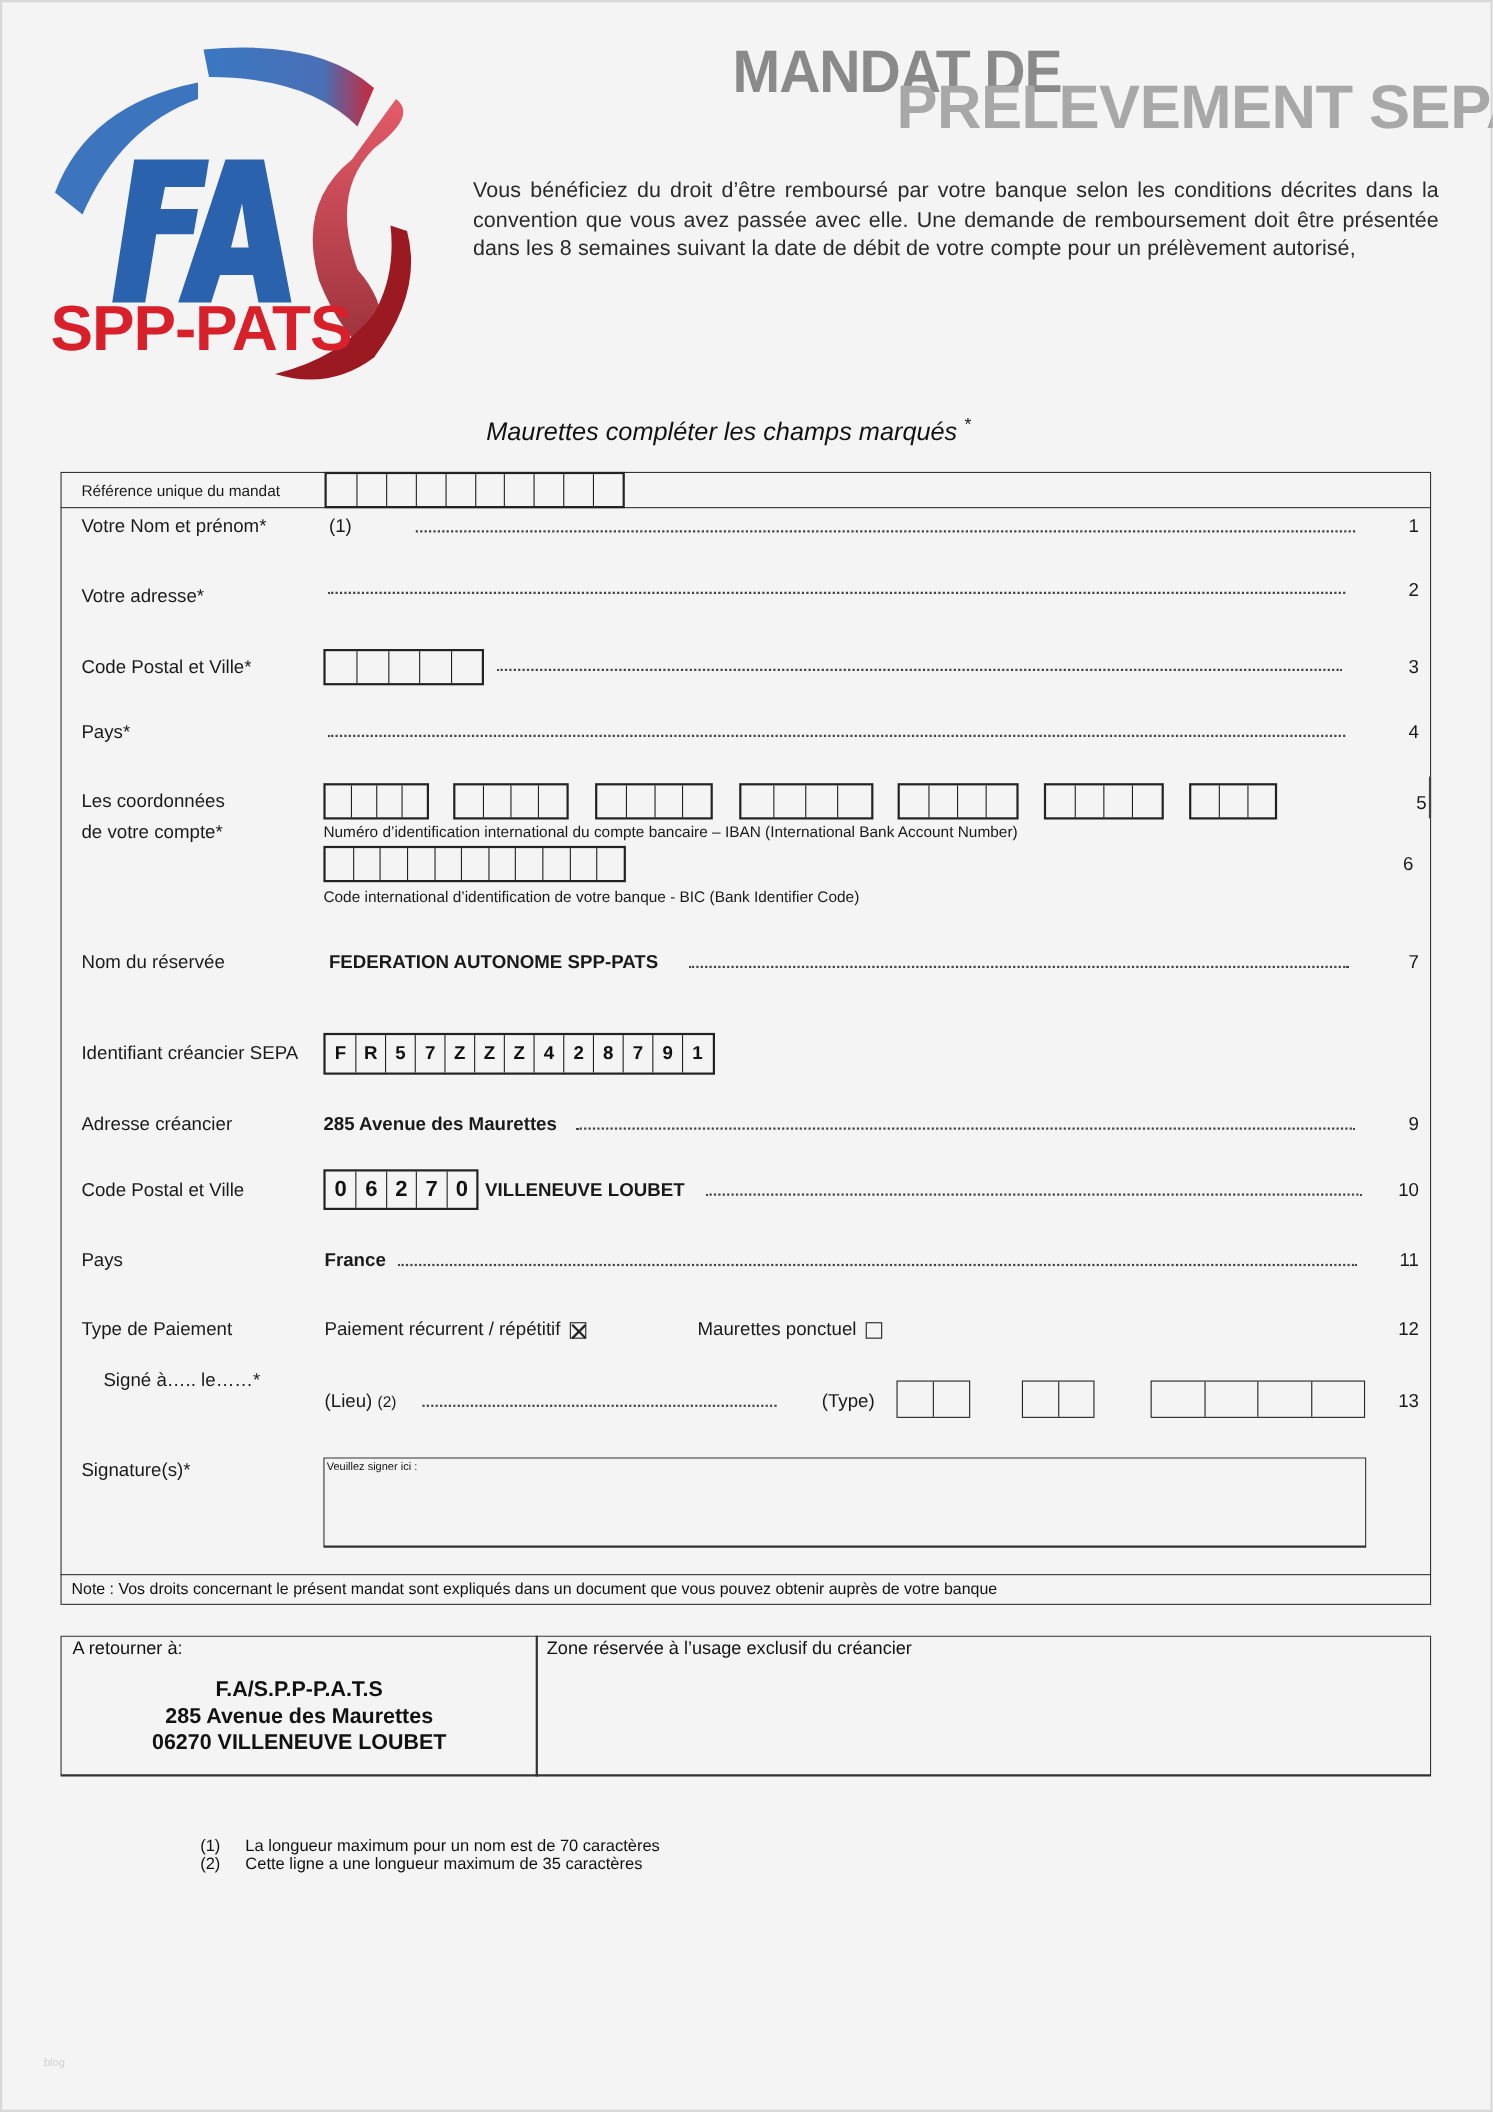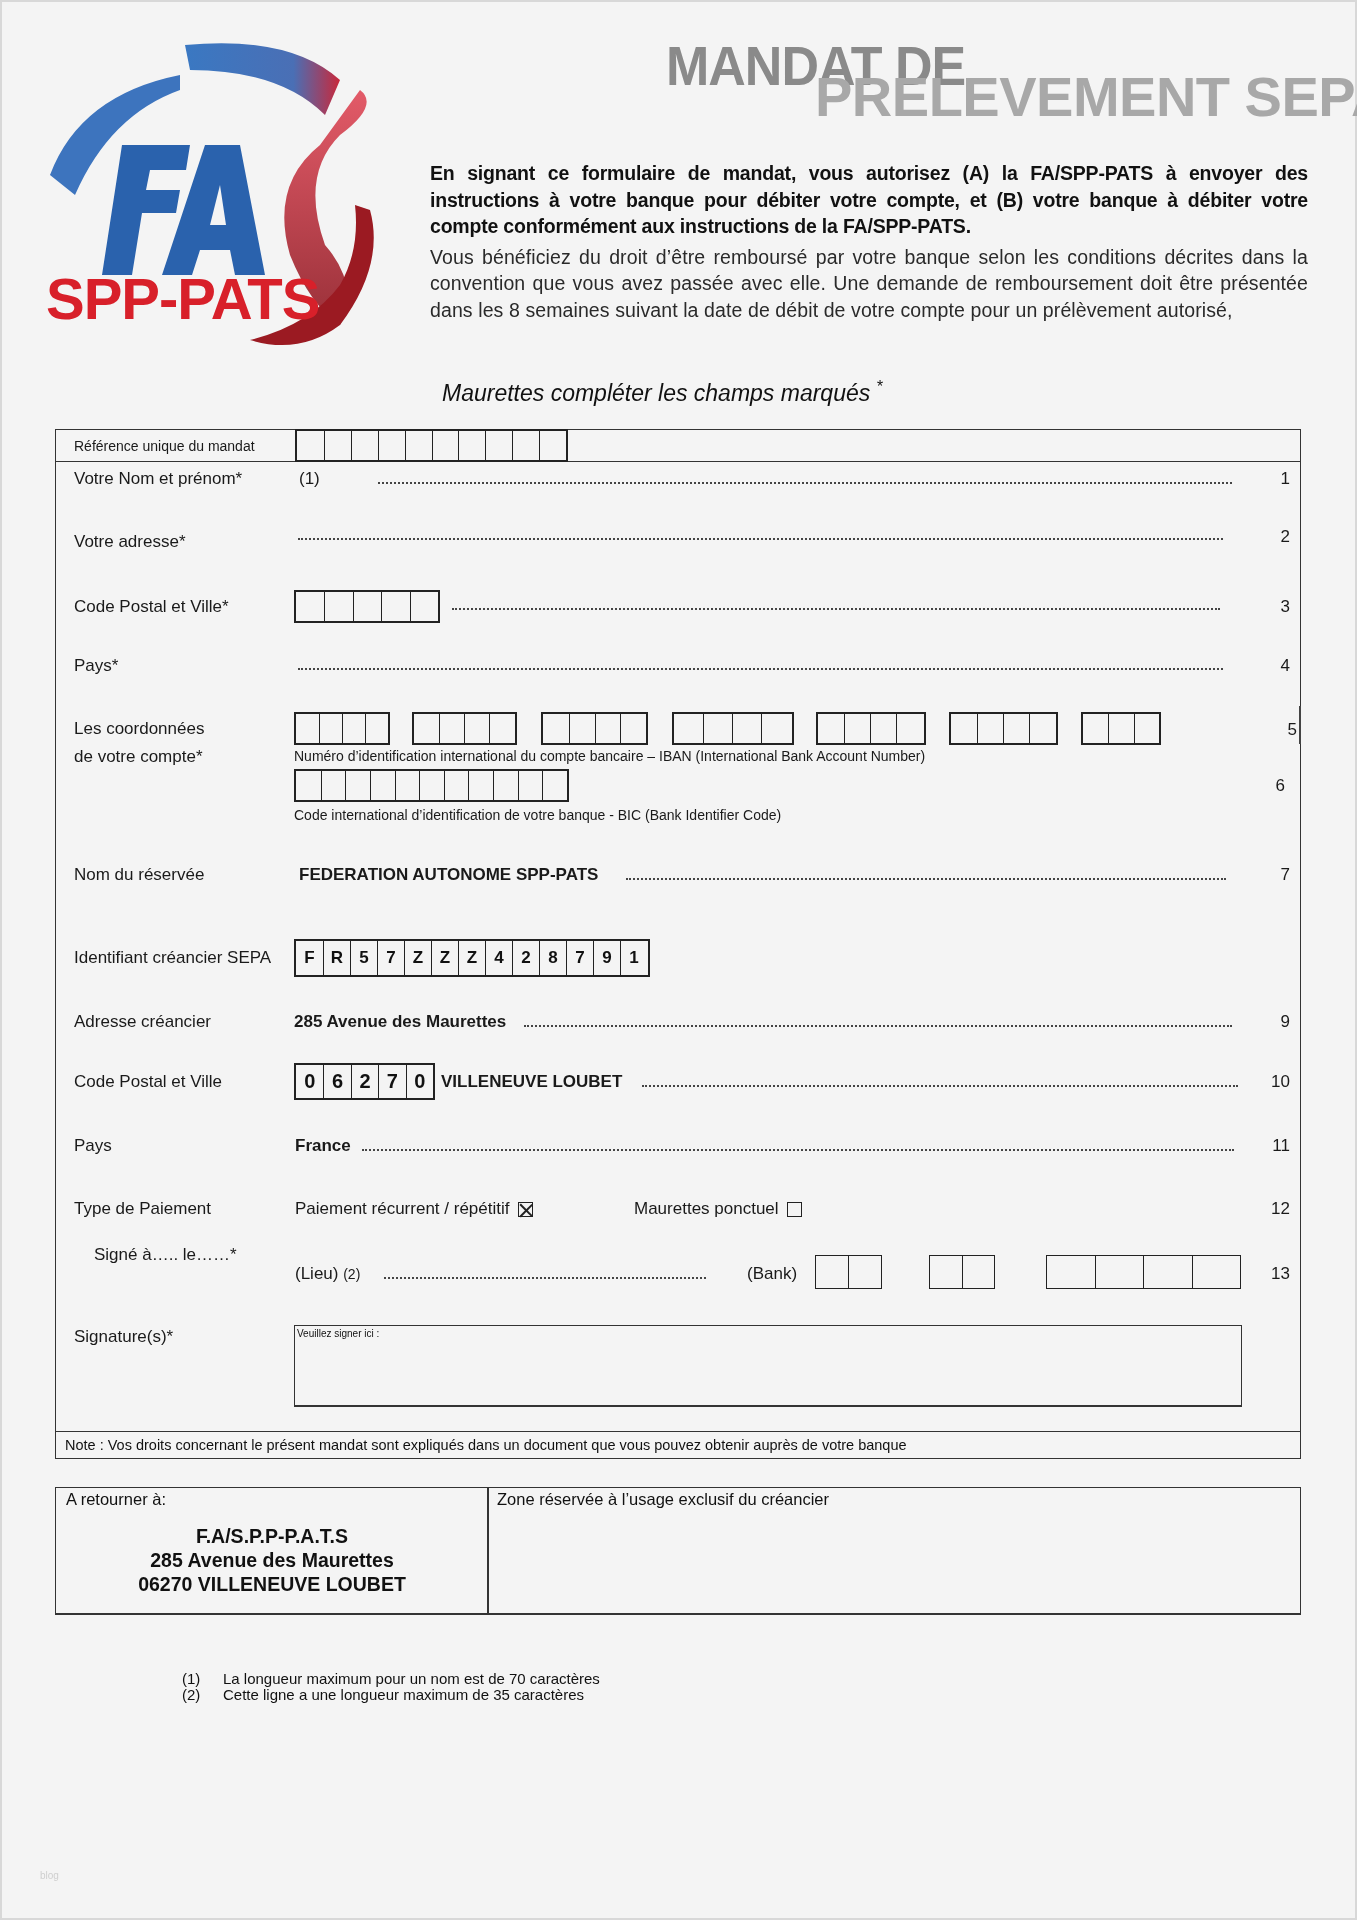--- a/index.html
+++ b/index.html
@@ -86,21 +86,20 @@
     <path d="M82 110 L150 110 L146 135 L110 135 L106 155 L140 155 L136 178 L102 178 L92 240 L62 240 Z" fill="#2a62ad"></path>
     <path d="M165 110 L200 110 L225 240 L195 240 L190 215 L160 215 L152 240 L122 240 Z M170 190 L186 190 L180 150 Z" fill="#2a62ad"></path>
   </svg>
   <div class="abs" style="left:6px; top:230px; font-size:58px; font-weight:bold; color:#d8202a; letter-spacing:-1px; font-family:'Liberation Sans', sans-serif;">SPP-PATS</div>
 </div>
 
 <div class="abs title1">MANDAT DE</div>
 <div class="abs title2">PRELEVEMENT SEPA</div>
 
 <div class="abs intro">
-  <p class="strong">En signant ce formulaire de mandat, vous autorisez (A) la FA/SPP-PATS à envoyer des instructions à votre banque pour débiter votre compte, et (B) votre banque à débiter votre compte conformément aux instructions de la FA/SPP-PATS.</p>
   <p class="light">Vous bénéficiez du droit d’être remboursé par votre banque selon les conditions décrites dans la convention que vous avez passée avec elle. Une demande de remboursement doit être présentée  dans les 8 semaines suivant la date de débit de votre compte pour un prélèvement autorisé,</p>
 </div>
 
 <div class="abs please">
   <span>Maurettes compléter les champs marqués</span><span class="star">*</span>
 </div>
 
 <div class="abs form"></div>
 <div class="abs refrow"></div>
 <div class="abs lbl-sm" style="left:74px; top:438px;">Référence unique du mandat</div>
@@ -259,21 +258,21 @@
   <span class="checkbox"></span>
 </div>
 <div class="abs num" style="left:1260px; top:1199px;">12</div>
 
 <div class="abs lbl" style="left:74px; top:1245px;margin-left:20px;">Signé à….. le……*</div>
 <div class="abs lbl" style="left:295px; top:1264px;">
   <span>(Lieu)</span>
   <span style="font-size:14px;">(2)</span>
 </div>
 <div class="abs dots" style="left:384px; top:1277px; width:322px;"></div>
-<div class="abs lbl" style="left:747px; top:1264px;">(Bank)</div>
+<div class="abs lbl" style="left:747px; top:1264px;">(Type)</div>
 <div class="abs boxes" style="left:815px; top:1255px; height:34px; width:67px; border-width:1.5px;">
   <div class="cell" style="width:32px;"></div>
     <div class="cell" style="width:32px;"></div>
 </div>
 <div class="abs boxes" style="left:929px; top:1255px; height:34px; width:66px; border-width:1.5px;">
   <div class="cell" style="width:32px;"></div>
     <div class="cell" style="width:32px;"></div>
 </div>
 <div class="abs boxes" style="left:1046px; top:1255px; height:34px; width:195px; border-width:1.5px;">
   <div class="cell" style="width:48px;"></div>

